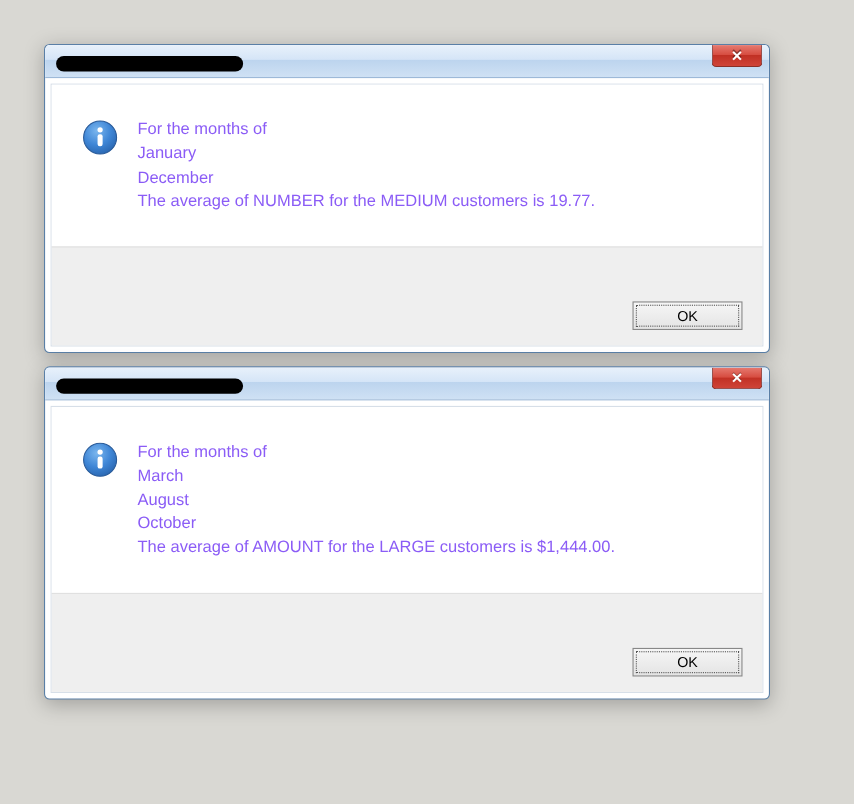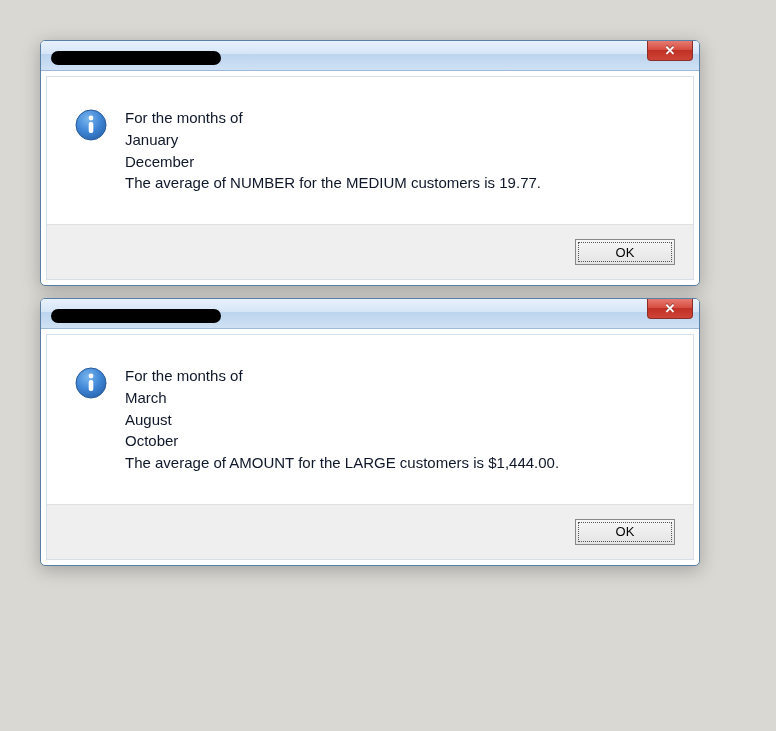--- a/index.html
+++ b/index.html
@@ -67,21 +67,21 @@
       gap: 18px;
     }
     .info-icon {
       flex: 0 0 auto;
       width: 32px;
       height: 32px;
       margin-top: 2px;
     }
     .msg {
       flex: 1;
-      color: #0f172a;
+      color: #8b5cf6;
       line-height: 1.45;
       white-space: pre-line;
       font-size: 15px;
     }
     .button-row {
       background: #efefef;
       border-top: 1px solid #e0e0e0;
       padding: 14px 18px;
       display: flex;
       justify-content: flex-end;
@@ -91,20 +91,21 @@
       height: 26px;
       background: linear-gradient(to bottom, #f6f6f6, #e4e4e4);
       border: 1px solid #888;
       outline: 1px dotted #555;
       outline-offset: -4px;
       font-size: 13px;
       display: flex;
       align-items: center;
       justify-content: center;
       cursor: default;
+      margin-top: 35px;
     }
   </style>
 </head>
 <body>
 
 <div class="dialog">
   <div class="titlebar">
     <div class="title-redact"></div>
     <div class="close-btn">
       <span>✕</span>

